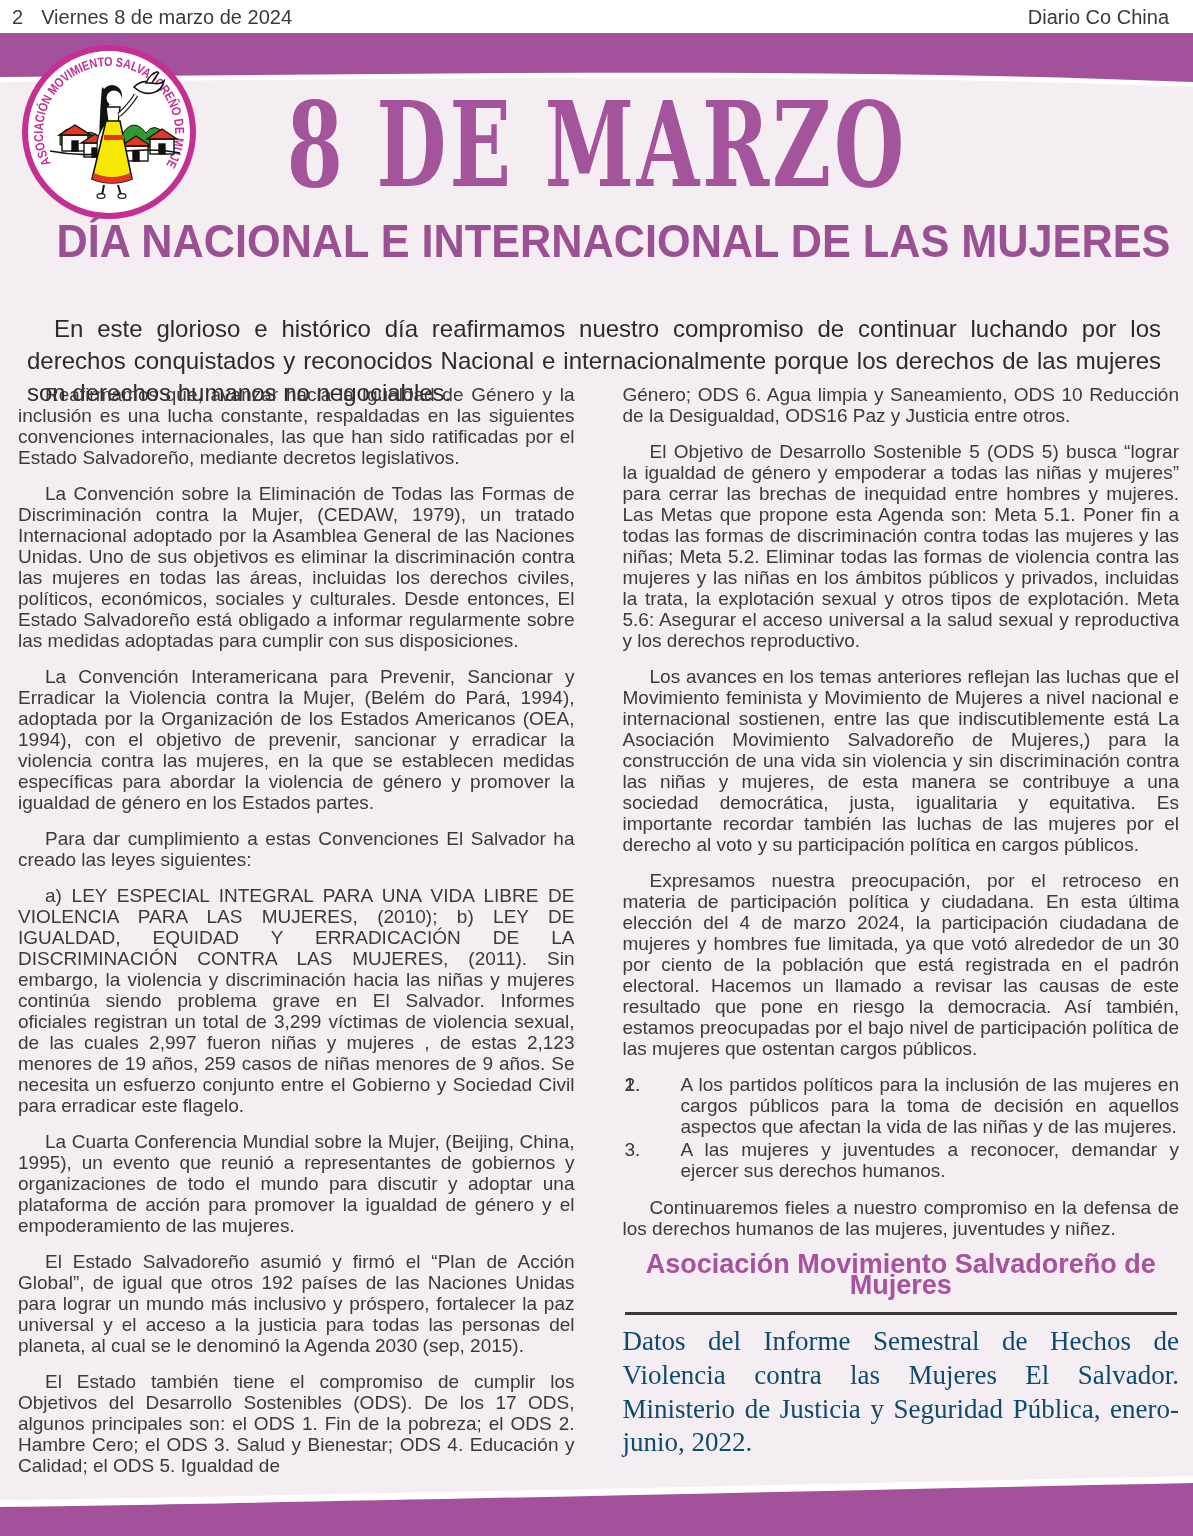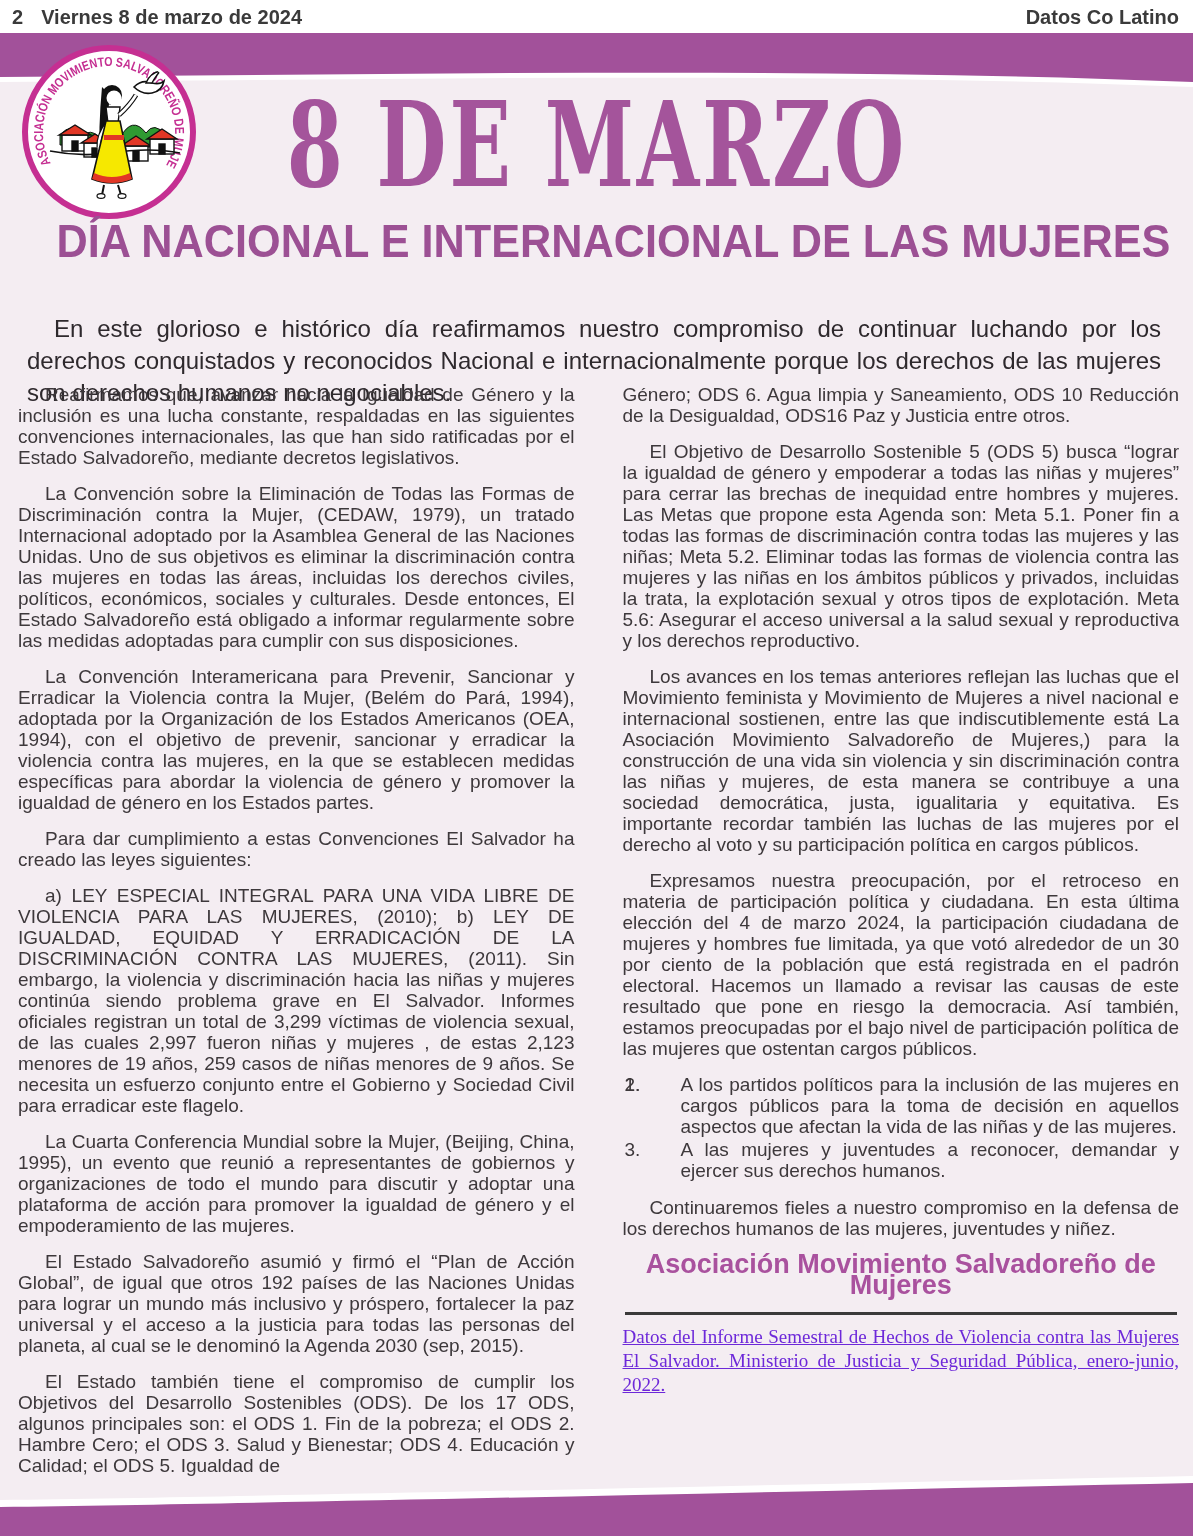--- a/index.html
+++ b/index.html
@@ -1,21 +1,21 @@
 <!DOCTYPE html>
 <html><head>
 <meta charset="utf-8">
 <style>
   html,body{margin:0;padding:0;background:#ffffff;}
   .page{position:relative;width:1193px;height:1536px;background:#ffffff;overflow:hidden;
         font-family:"Liberation Sans",sans-serif;}
   
   .runhead{position:absolute;top:0;left:0;right:0;height:33px;display:flex;
-           justify-content:space-between;align-items:flex-start;padding:6px 14px 0 12px;
-           box-sizing:border-box;color:#3a3a3a;font-size:20px;font-weight:bold;}
+           justify-content:space-between;align-items:flex-start;padding:6px 24px 0 12px;
+           box-sizing:border-box;color:#3a3a3a;font-size:20px;}
   .runhead .left span{margin-right:18px;}
   
   .poster{position:absolute;top:33px;left:0;right:0;bottom:0;background:#f4edf2;}
   .wave-top{position:absolute;top:0;left:0;width:100%;height:56px;display:block;}
   .wave-bottom{position:absolute;bottom:0;left:0;width:100%;height:62px;display:block;}
   
   .logo{position:absolute;top:10px;left:20px;width:178px;height:178px;}
   
   .title-wrap{position:absolute;top:56px;left:0;width:100%;text-align:center;}
   .title{display:inline-block;font-family:"DejaVu Serif",serif;font-weight:bold;
@@ -32,33 +32,33 @@
   .col{flex:1;min-width:0;font-size:19px;line-height:21px;color:#3d383b;text-align:justify;}
   .col p{margin:0 0 15px 0;text-indent:27px;}
   .col p.noindent{text-indent:0;}
   .cta-heading{font-weight:bold;margin:4px 0 2px 0;text-indent:27px;}
   .cta-item{position:relative;padding-left:58px;margin:0 0 2px 0;}
   .cta-item .num{position:absolute;left:2px;top:0;}
   .closing{margin-top:16px !important;}
   .signature{margin-top:14px;text-align:center;font-weight:bold;font-size:27px;
              color:#a9519e;text-indent:0;}
   .divider{border:0;border-top:3px solid #3a3a3a;margin:16px 2px 10px 2px;}
-  .footnote{font-family:"Liberation Serif",serif;font-size:19px;line-height:1.25;
-            color:#6d28d9;text-align:justify;text-decoration:underline;}
+  .footnote{font-family:"Liberation Serif",serif;font-size:27px;line-height:1.25;
+            color:#0c4a6e;text-align:justify;}
 </style>
 </head>
 <body>
 
 <div class="page">
 
   <div class="runhead">
     <div class="left">
       <span>2</span><span>Viernes 8 de marzo de 2024</span>
     </div>
-    <div class="right">Datos Co Latino</div>
+    <div class="right">Diario Co China</div>
   </div>
 
   <div class="poster">
 
     <svg class="wave-top" viewBox="0 0 1193 56" preserveAspectRatio="none">
       <path d="M0,0 H1193 V54 C800,38 400,47 0,49 Z" fill="#ffffff"></path>
       <path d="M0,0 H1193 V49 C800,33 400,42 0,44 Z" fill="#a2519a"></path>
     </svg>
 
     <svg class="wave-bottom" viewBox="0 0 1193 62" preserveAspectRatio="none">

